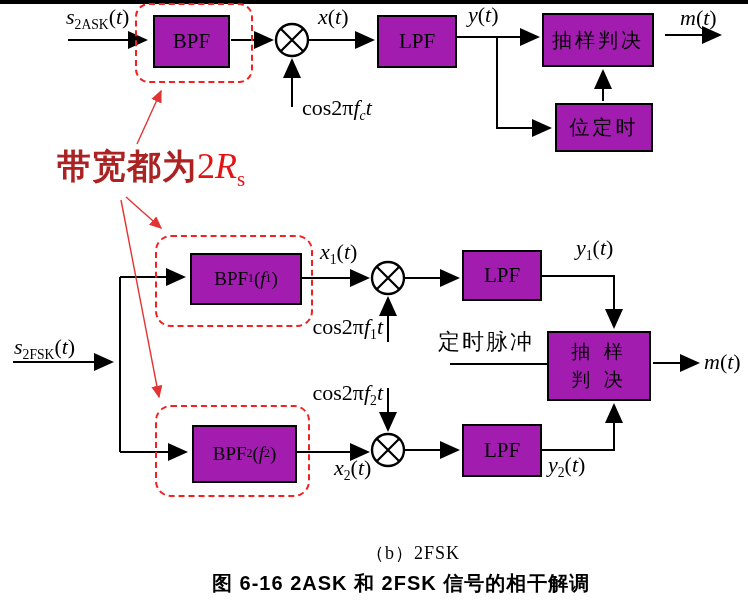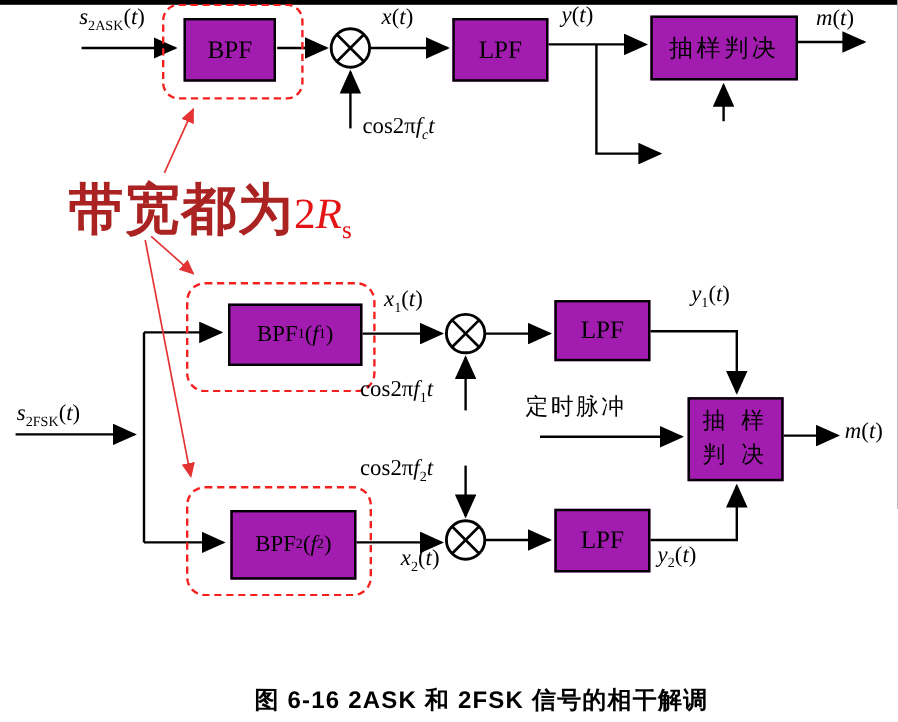--- a/index.html
+++ b/index.html
@@ -32,35 +32,35 @@
   .box.cjk{font-family:"Liberation Sans","DejaVu Sans",sans-serif;font-size:20px;letter-spacing:3px;}
   .box.cjk2{font-family:"Liberation Sans","DejaVu Sans",sans-serif;font-size:19px;letter-spacing:4px;
             flex-direction:column;line-height:1.45;}
   .box.fsub{font-size:19px;}
 
   .dashed{
     position:absolute;border:2px dashed var(--dash_red);border-radius:14px;
     box-sizing:border-box;background:transparent;
   }
 
-  .lbl{position:absolute;font-size:19px;line-height:1.1;white-space:nowrap;}
+  .lbl{position:absolute;font-size:22px;line-height:1.1;white-space:nowrap;}
   .lbl sub, .box sub{font-size:0.62em;line-height:0;}
   .lbl.cjk{font-family:"Liberation Sans","DejaVu Sans",sans-serif;letter-spacing:2px;}
-  .lbl.right{}
+  .lbl.right{text-align:right;}
 
   .caption{position:absolute;font-size:18px;text-align:center;letter-spacing:1px;}
   #fig-caption{
     position:absolute;font-family:"Liberation Sans","DejaVu Sans",sans-serif;
     font-weight:bold;font-size:20px;letter-spacing:1px;
   }
 
   #bw-note{position:absolute;left:57px;top:144px;white-space:nowrap;}
   #bw-note .cn{
     font-family:"Liberation Sans","DejaVu Sans",sans-serif;font-weight:bold;
-    font-size:46px;color:var(--annotation_cn);letter-spacing:1px;margin-top:28px;
+    font-size:34px;color:var(--annotation_cn);letter-spacing:1px;margin-top:28px;
   }
   #bw-note .formula{
     font-family:"Liberation Serif","DejaVu Serif",serif;
     font-size:36px;color:var(--annotation_formula);
   }
   #bw-note .formula sub{font-size:0.58em;}
 </style>
 </head>
 <body>
 
@@ -124,32 +124,33 @@
       <path class="redwire" d="M121,200 L159,397" marker-end="url(#mk-red)"></path>
     </g>
   </svg>
 
   <div class="dashed" style="left:135px;top:3px;width:118px;height:80px;"></div>
   <div class="dashed" style="left:155px;top:235px;width:158px;height:92px;border-radius:16px;"></div>
   <div class="dashed" style="left:155px;top:405px;width:155px;height:92px;border-radius:16px;"></div>
 
   <div class="box latin" style="left:153px;top:15px;width:77px;height:53px;">BPF</div>
   <div class="box latin" style="left:377px;top:15px;width:80px;height:53px;">LPF</div>
-  <div class="box cjk" style="left:542px;top:13px;width:123px;height:54px;">抽样判决</div>
+  <div class="box cjk" style="left:542px;top:13px;width:112px;height:54px;">抽样判决</div>
+  <div class="box cjk" style="left:555px;top:103px;width:98px;height:49px;">位定时</div>
 
   <div class="box fsub" style="left:190px;top:253px;width:112px;height:52px;">
       <span>BPF</span>
       <sub>1</sub>
       <span>(</span>
       <span style="font-style: italic;">f</span>
       <sub>1</sub>
       <span>)</span>
     </div>
   <div class="box latin" style="left:462px;top:250px;width:80px;height:51px;">LPF</div>
-  <div class="box cjk2" style="left:573px;top:331px;width:80px;height:70px;">
+  <div class="box cjk2" style="left:547px;top:331px;width:104px;height:70px;">
     <span>抽 样</span>
     <span>判 决</span>
   </div>
   <div class="box fsub" style="left:192px;top:425px;width:105px;height:58px;">
       <span>BPF</span>
       <sub>2</sub>
       <span>(</span>
       <span style="font-style: italic;">f</span>
       <sub>2</sub>
       <span>)</span>
@@ -169,15 +170,16 @@
   <div class="lbl right" style="left:300px;top:381px;width:83px;"><span>cos2π</span><span style="font-style: italic;">f</span><sub>2</sub><span style="font-style: italic;">t</span></div>
   <div class="lbl" style="left:334px;top:456px;"><span style="font-style: italic;">x</span><sub>2</sub><span>(</span><span style="font-style: italic;">t</span><span>)</span></div>
   <div class="lbl" style="left:548px;top:453px;"><span style="font-style: italic;">y</span><sub>2</sub><span>(</span><span style="font-style: italic;">t</span><span>)</span></div>
   <div class="lbl" style="left:704px;top:350px;"><span style="font-style: italic;">m</span><span>(</span><span style="font-style: italic;">t</span><span>)</span></div>
   <div class="lbl cjk" style="left:438px;top:330px;">定时脉冲</div>
 
   <div id="bw-note">
     <span class="cn">带宽都为</span><span class="formula"><span>2</span><span style="font-style: italic;">R</span><sub>s</sub></span>
   </div>
 
+  <div class="caption" style="left:317px;top:541px;width:192px;">（b）2FSK</div>
   <div id="fig-caption" style="left:212px;top:570px;">图 6-16  2ASK 和 2FSK 信号的相干解调</div>
 
 </div>
 
 </body></html>

